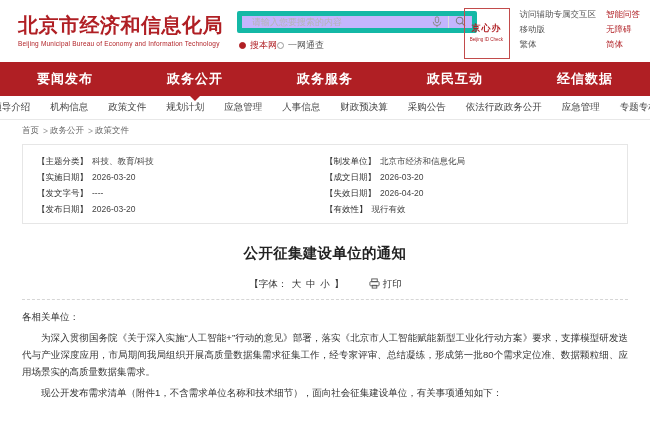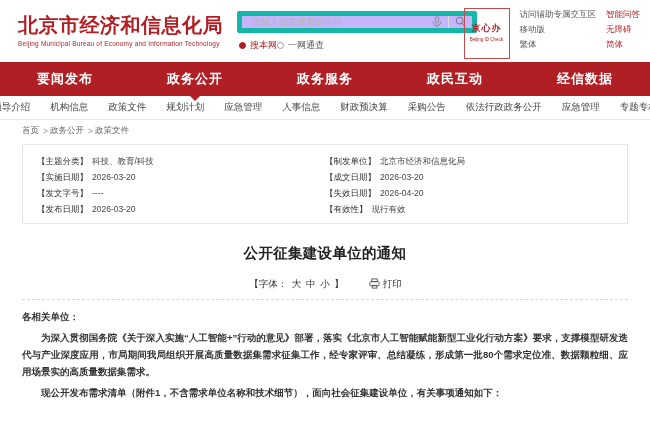--- a/index.html
+++ b/index.html
@@ -145,21 +145,20 @@
 
   .hr {
     border-top: 1px dashed #d6d6d6; margin: 8px 22px 0 22px;
   }
 
   
   .body-text { padding: 0 22px; margin-top: 8px; }
   .body-text p {
     font-size: 9.5px; color: #333; line-height: 17px; margin: 0 0 4px 0;
     text-align: justify;
-    font-weight: bold;
   }
   .body-text p.indent { text-indent: 19px; }
 </style>
 </head>
 <body>
 
 <div class="page">
 
   <div class="header">
     <div class="logo-block">

